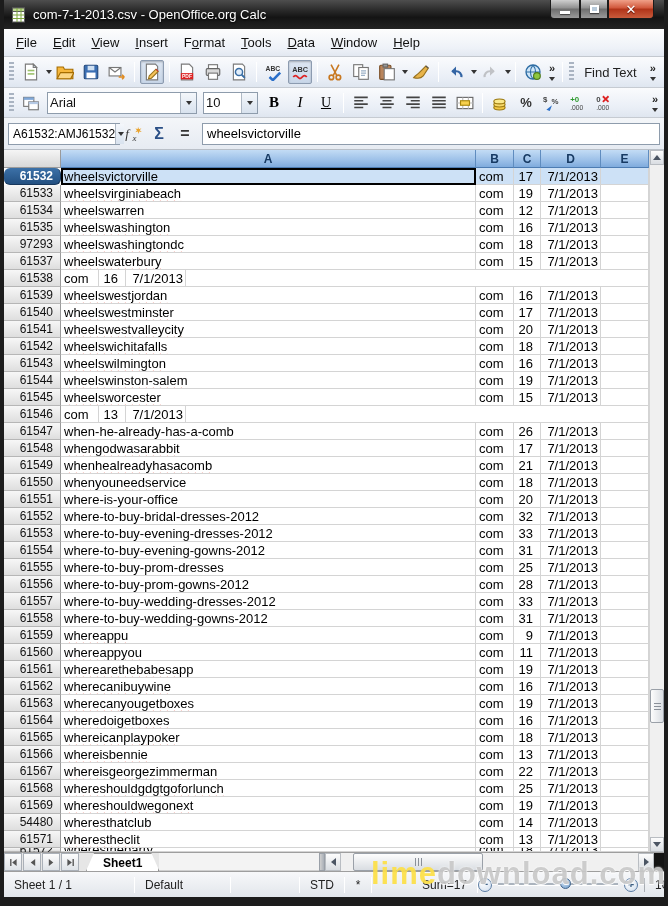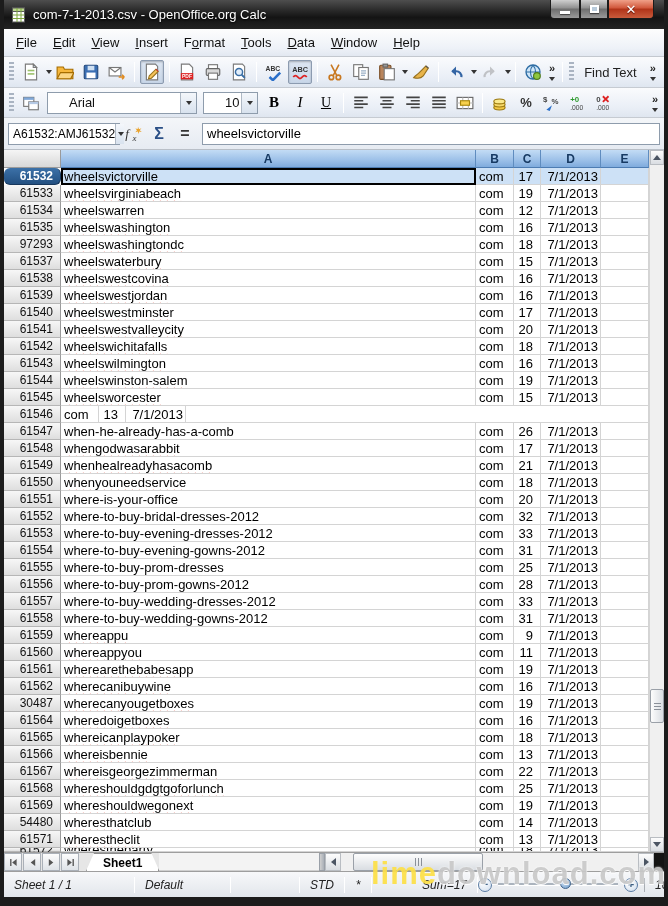--- a/index.html
+++ b/index.html
@@ -50,21 +50,21 @@
   .dd-arrow { width:0; height:0; border-left:3.5px solid transparent; border-right:3.5px solid transparent;
     border-top:4px solid #333; margin-left:2px; }
   .overflow { display:flex; flex-direction:column; align-items:center; justify-content:center;
     font-size:11px; font-weight:bold; color:#222; margin:0 3px; line-height:1; }
   .overflow .ovdd { width:0;height:0;border-left:3.5px solid transparent;border-right:3.5px solid transparent;
     border-top:4px solid #333; margin-top:3px; }
   .findtext-label { font-size:13px; color:#222; margin:0 10px 0 6px; }
   .txt-icon { font-size:13px; font-weight:bold; color:#333; }
 
   .fmt-combo { height:22px; background:#fff; border:1px solid #8e9cac; display:flex; align-items:center;
-    font-size:13px; color:#111; padding-left:21px; margin:0 3px; }
+    font-size:13px; color:#111; padding-left:2px; margin:0 3px; }
   .fmt-combo .cb-arrow { margin-left:auto; width:16px; height:20px; border-left:1px solid #aeb8c4;
     background:linear-gradient(180deg,#f4f7fb,#d8e2ee); display:flex; align-items:center; justify-content:center; }
   .fmt-combo .cb-arrow .dd-arrow { margin:0; }
   .bld { font-weight:bold; font-size:15px; font-family:"Liberation Serif",serif; }
   .ita { font-style:italic; font-size:15px; font-family:"Liberation Serif",serif; }
   .und { text-decoration:underline; font-size:14px; font-family:"Liberation Serif",serif; }
 
   
   .formulabar { flex:0 0 32px; background:linear-gradient(180deg,#f4f6f9,#e6ebf2);
     border-bottom:1px solid #b9bfc7; display:flex; align-items:center; padding:0 4px; }
@@ -145,21 +145,21 @@
   .hthumb { position:absolute; top:0; bottom:0; left:4%; width:130px;
     background:linear-gradient(180deg,#fdfdfd,#d9dde2); border:1px solid #9aa0a8; border-radius:2px;
     display:flex; align-items:center; justify-content:center; gap:2px; }
   .hthumb i { display:block; width:1px; height:8px; background:#8a9099; }
   .corner-dark { width:10px; background:#141414; }
 
   
   .statusbar { flex:0 0 26px; background:linear-gradient(180deg,#f7f8fa,#e2e6eb);
     border-top:1px solid #9e9e9e; display:flex; align-items:center; font-size:12px; color:#222; }
   .sb-sep { width:1px; height:16px; background:#a8adb3; border-right:1px solid #fff; }
-  .sb-cell { padding:0 10px; white-space:nowrap;font-style:italic; }
+  .sb-cell { padding:0 10px; white-space:nowrap; }
   .sb-sheet { flex:0 0 130px; }
   .sb-style { flex:0 0 95px; }
   .sb-blank1 { flex:0 0 68px; }
   .sb-std { flex:0 0 40px; }
   .sb-star { flex:0 0 26px; text-align:center; }
   .sb-blank2 { flex:0 0 40px; }
   .sb-sum { flex:1; text-align:center; }
   .zoomctl { display:flex; align-items:center; padding-right:6px; }
   .zbtn { width:14px; height:14px; border-radius:50%; border:1px solid #5a7ca3;
     background:radial-gradient(circle at 35% 30%,#fff,#cfdded); color:#35597f; font-size:11px; font-weight:bold;
@@ -574,23 +574,20 @@
             <div class="c ca">
               <span class="sq">wheelswaterbury</span>
             </div>
             <div class="c cb">com</div>
             <div class="c cc">15</div>
             <div class="c cd">7/1/2013</div>
             <div class="c ce"></div>
           </div>
           <div class="row">
             <div class="rh">61538</div>
-            <div class="c ca">
-              <span class="sq">wheelswestcovina</span>
-            </div>
             <div class="c cb">com</div>
             <div class="c cc">16</div>
             <div class="c cd">7/1/2013</div>
             <div class="c ce"></div>
           </div>
           <div class="row">
             <div class="rh">61539</div>
             <div class="c ca">
               <span class="sq">wheelswestjordan</span>
             </div>
@@ -820,21 +817,21 @@
             <div class="rh">61562</div>
             <div class="c ca">
               <span class="sq">wherecanibuywine</span>
             </div>
             <div class="c cb">com</div>
             <div class="c cc">16</div>
             <div class="c cd">7/1/2013</div>
             <div class="c ce"></div>
           </div>
           <div class="row">
-            <div class="rh">30487</div>
+            <div class="rh">61563</div>
             <div class="c ca">
               <span class="sq">wherecanyougetboxes</span>
             </div>
             <div class="c cb">com</div>
             <div class="c cc">19</div>
             <div class="c cd">7/1/2013</div>
             <div class="c ce"></div>
           </div>
           <div class="row">
             <div class="rh">61564</div>

